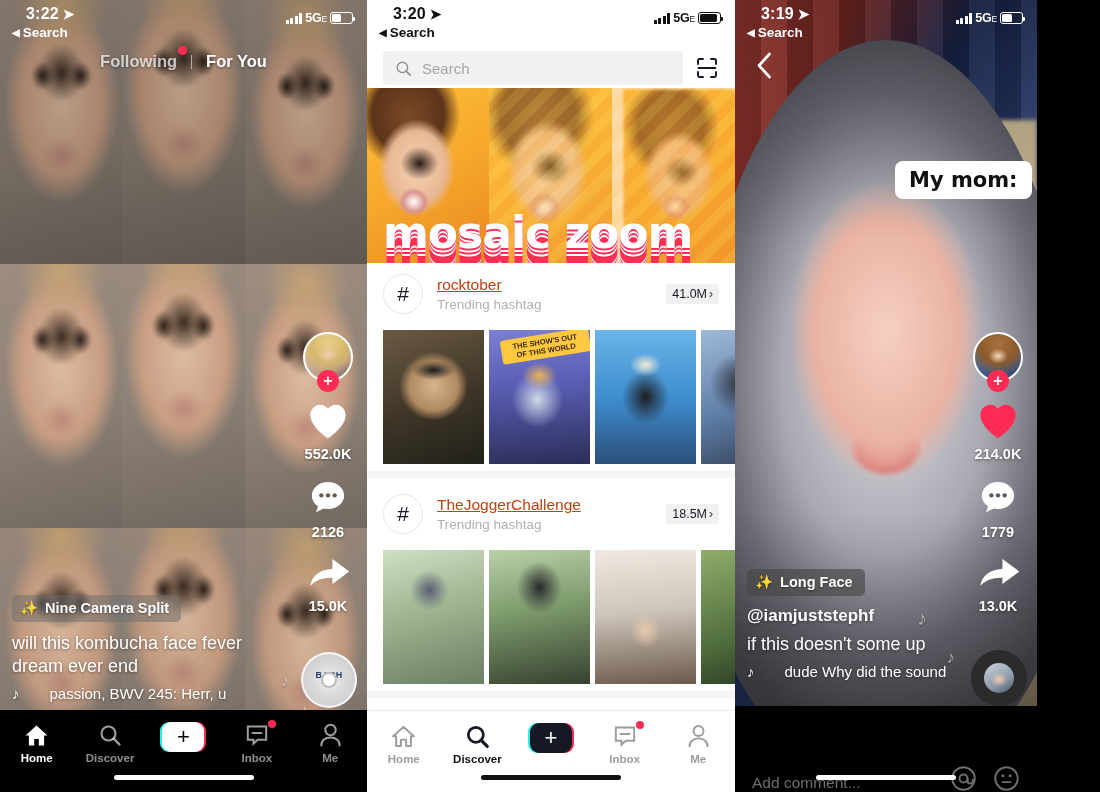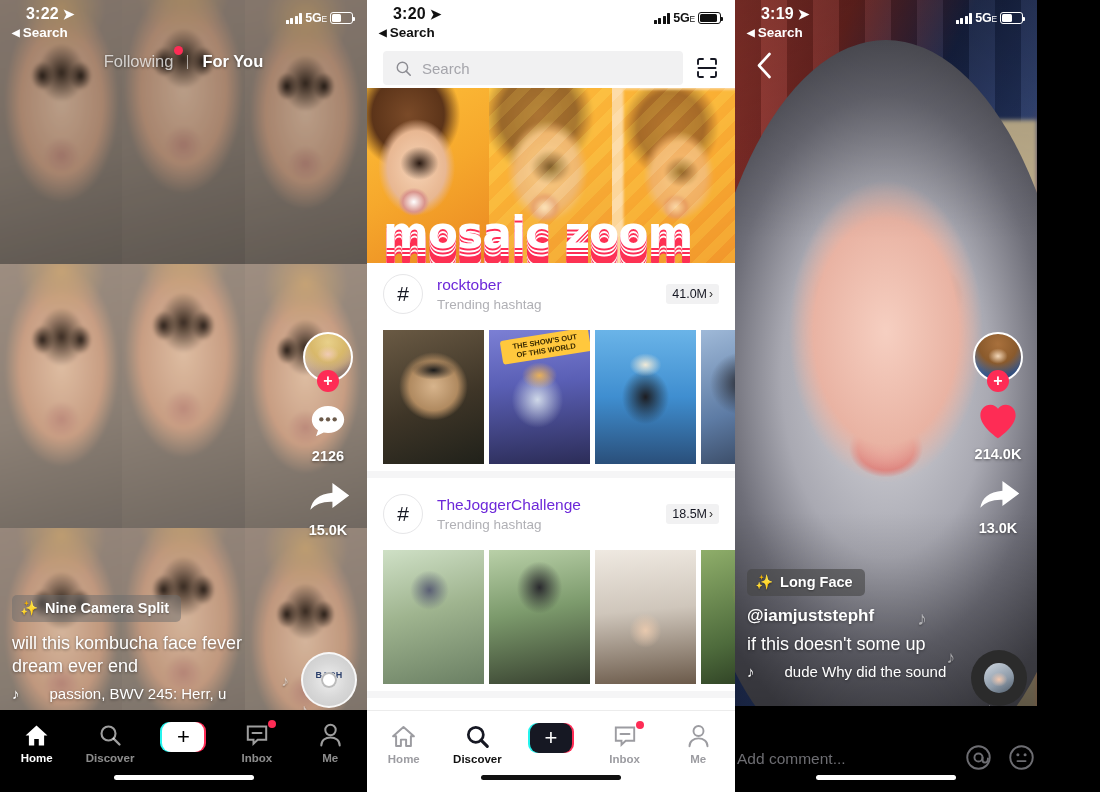--- a/index.html
+++ b/index.html
@@ -78,21 +78,21 @@
   .cell.r2 .shade{ background: rgba(0,0,0,.02); }
   .cell.r3 .shade{ background: rgba(0,0,0,.06); }
   .cell.dim .shade{ background: rgba(0,0,0,.18); }
 
   .tabs {
     position:absolute; top:52px; left:0; right:0; z-index:30;
     display:flex; justify-content:center; align-items:center; gap:14px;
     color:#fff; text-shadow: 0 1px 3px rgba(0,0,0,.45);
   }
   .tab { font-size:16.5px; font-weight:bold; position:relative; }
-  .tab.inactive { color: rgba(255,255,255,.72); font-weight:400; }
+  .tab.inactive { color: rgba(255,255,255,.72); font-weight:700; }
   .tab.active { color:#fff; }
   .tab .dot {
     position:absolute; right:-10px; top:-6px; width:9px; height:9px;
     border-radius:50%; background:#fe2c55;
   }
   .tab-sep { width:1px; height:14px; background: rgba(255,255,255,.55); }
 
   
   .rail { position:absolute; right:8px; z-index:30; width:62px; color:#fff; text-align:center; }
   .rail.p1rail { top:332px; }
@@ -250,21 +250,21 @@
     position:absolute; left:0; right:0; height:56px; display:flex; align-items:center;
     padding:0 16px; gap:14px; background:#fff;
   }
   .hrow.r1 { top:266px; }
   .hrow.r2 { top:486px; }
   .hashcirc {
     width:40px; height:40px; border-radius:50%; border:1px solid #e6e6e8;
     display:flex; align-items:center; justify-content:center; font-size:21px; color:#161823; font-weight:500;
   }
   .hinfo { flex:1; }
-  .hname { font-size:15.5px; color:#6d28d9; font-weight:500; }
+  .hname { font-size:15.5px; color:#c2410c; font-weight:500;text-decoration:underline; }
   .hsub  { font-size:13.5px; color:#b0b0b5; margin-top:3px; }
   .hcount {
     background:#f1f1f2; border-radius:3px; padding:3px 6px;
     font-size:12.5px; color:#161823; font-weight:500; display:flex; align-items:center; gap:2px;
   }
   .hcount .chev { font-size:12px; color:#333; }
 
   .thumbs { position:absolute; left:0; right:0; height:134px; display:flex; gap:5px; padding-left:16px; overflow:hidden; }
   .thumbs.t1 { top:330px; }
   .thumbs.t2 { top:550px; }
@@ -335,21 +335,21 @@
     position:absolute; left:14px; top:50px; z-index:30; width:30px; height:30px;
     display:flex; align-items:center; justify-content:center; color:#fff;
   }
   .mymom {
     position:absolute; left:160px; top:161px; z-index:30;
     background:#fff; color:#111; border-radius:8px; padding:7px 14px;
     font-size:21px; font-weight:bold; font-family:"DejaVu Sans", sans-serif;
   }
   .commentbar {
     position:absolute; left:0; right:0; bottom:0; height:86px; background:#000; z-index:35;
-    display:flex; align-items:center; padding:16px 2px 0;
+    display:flex; align-items:flex-end; padding:16px 17px 0;
   }
   .cb-ph { flex:1; color:#6d6d72; font-size:15.5px; padding-top:3px; }
   .cb-ico { width:27px; height:27px; margin-left:16px; color:#6d6d72; }
 </style>
 </head>
 <body>
 
 <div class="stage">
 
   <div class="panel p1">
@@ -425,20 +425,26 @@
       <div class="tab-sep"></div>
       <div class="tab active">
         <span>For You</span>
       </div>
     </div>
 
     <div class="rail p1rail">
       <div class="avatar-wrap">
         <div class="avatar av1"></div>
         <div class="plusbadge">+</div>
+      </div>
+      <div class="rail-item">
+        <svg class="icon-heart" viewBox="0 0 24 22">
+          <path d="M12 21C12 21 1.8 14.3 1.8 7.6 1.8 4.1 4.4 1.6 7.6 1.6c2 0 3.5 1 4.4 2.3.9-1.3 2.4-2.3 4.4-2.3 3.2 0 5.8 2.5 5.8 6C22.2 14.3 12 21 12 21z" fill="#fff"></path>
+        </svg>
+        <div class="rail-num">552.0K</div>
       </div>
       <div class="rail-item">
         <svg class="icon-cmt" viewBox="0 0 24 24">
           <path d="M12 2.4c5.4 0 9.7 3.6 9.7 8.1 0 4.5-4.3 8.1-9.7 8.1-.9 0-1.8-.1-2.6-.3l-4.6 2.3 1.2-3.7C3.8 15.5 2.3 13.2 2.3 10.5 2.3 6 6.6 2.4 12 2.4z" fill="#fff"></path>
           <circle cx="8" cy="10.4" r="1.3" fill="#6b5a4a"></circle>
             <circle cx="12" cy="10.4" r="1.3" fill="#6b5a4a"></circle>
             <circle cx="16" cy="10.4" r="1.3" fill="#6b5a4a"></circle>
         </svg>
         <div class="rail-num">2126</div>
       </div>
@@ -699,31 +705,41 @@
           </span>
       </div>
     </div>
 
     <div class="backbtn">
       <svg width="16" height="27" viewBox="0 0 16 27">
         <path d="M13.5 2 3 13.5 13.5 25" fill="none" stroke="#fff" stroke-width="2.6" stroke-linecap="round" stroke-linejoin="round"></path>
       </svg>
     </div>
 
+    <div class="mymom">My mom:</div>
 
     <div class="rail p3rail">
       <div class="avatar-wrap">
         <div class="avatar av3"></div>
         <div class="plusbadge">+</div>
       </div>
       <div class="rail-item">
         <svg class="icon-heart" viewBox="0 0 24 22">
           <path d="M12 21C12 21 1.8 14.3 1.8 7.6 1.8 4.1 4.4 1.6 7.6 1.6c2 0 3.5 1 4.4 2.3.9-1.3 2.4-2.3 4.4-2.3 3.2 0 5.8 2.5 5.8 6C22.2 14.3 12 21 12 21z" fill="#fe2c55"></path>
         </svg>
         <div class="rail-num">214.0K</div>
+      </div>
+      <div class="rail-item">
+        <svg class="icon-cmt" viewBox="0 0 24 24">
+          <path d="M12 2.4c5.4 0 9.7 3.6 9.7 8.1 0 4.5-4.3 8.1-9.7 8.1-.9 0-1.8-.1-2.6-.3l-4.6 2.3 1.2-3.7C3.8 15.5 2.3 13.2 2.3 10.5 2.3 6 6.6 2.4 12 2.4z" fill="#fff"></path>
+          <circle cx="8" cy="10.4" r="1.3" fill="#5a5a60"></circle>
+            <circle cx="12" cy="10.4" r="1.3" fill="#5a5a60"></circle>
+            <circle cx="16" cy="10.4" r="1.3" fill="#5a5a60"></circle>
+        </svg>
+        <div class="rail-num">1779</div>
       </div>
       <div class="rail-item">
         <svg class="icon-share" viewBox="0 0 26 20">
           <path d="M15.5 1.5 25 8.6l-9.5 7.1v-3.6c-5.6-.2-9.4 1.3-12.5 4.6 1-5.6 4.9-9 12.5-9.6V1.5z" fill="#fff"></path>
         </svg>
         <div class="rail-num">13.0K</div>
       </div>
     </div>
 
     <div class="notefly" style="right:82px; top:648px; font-size:17px;">♪</div>

